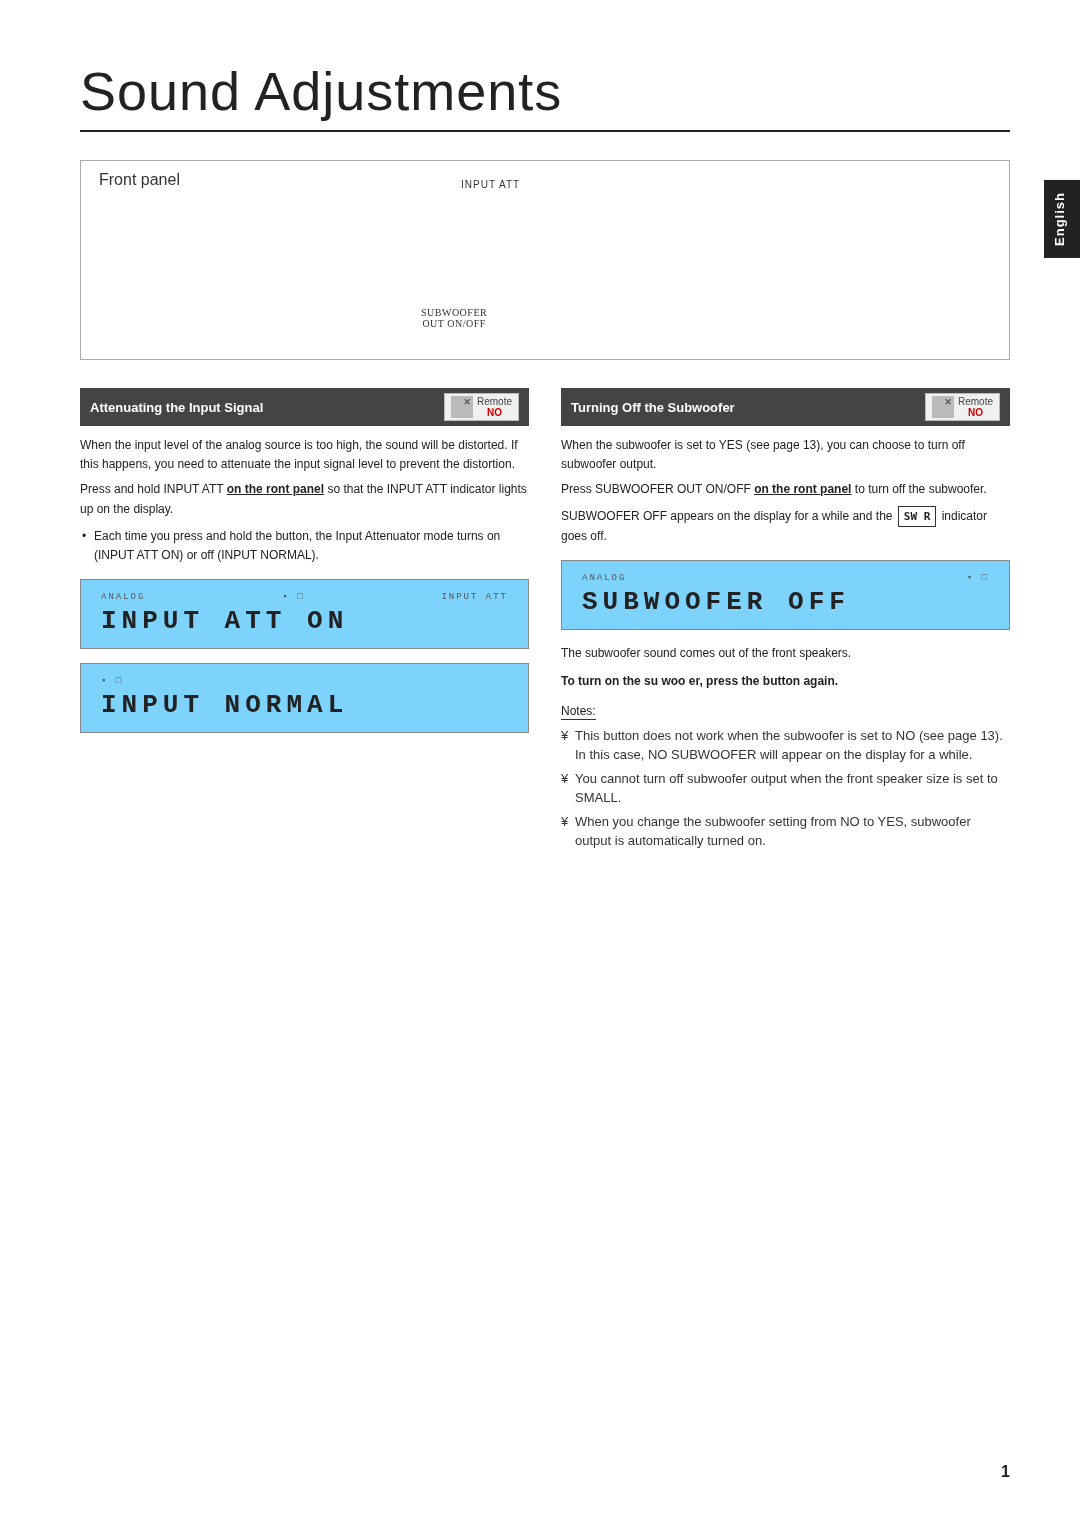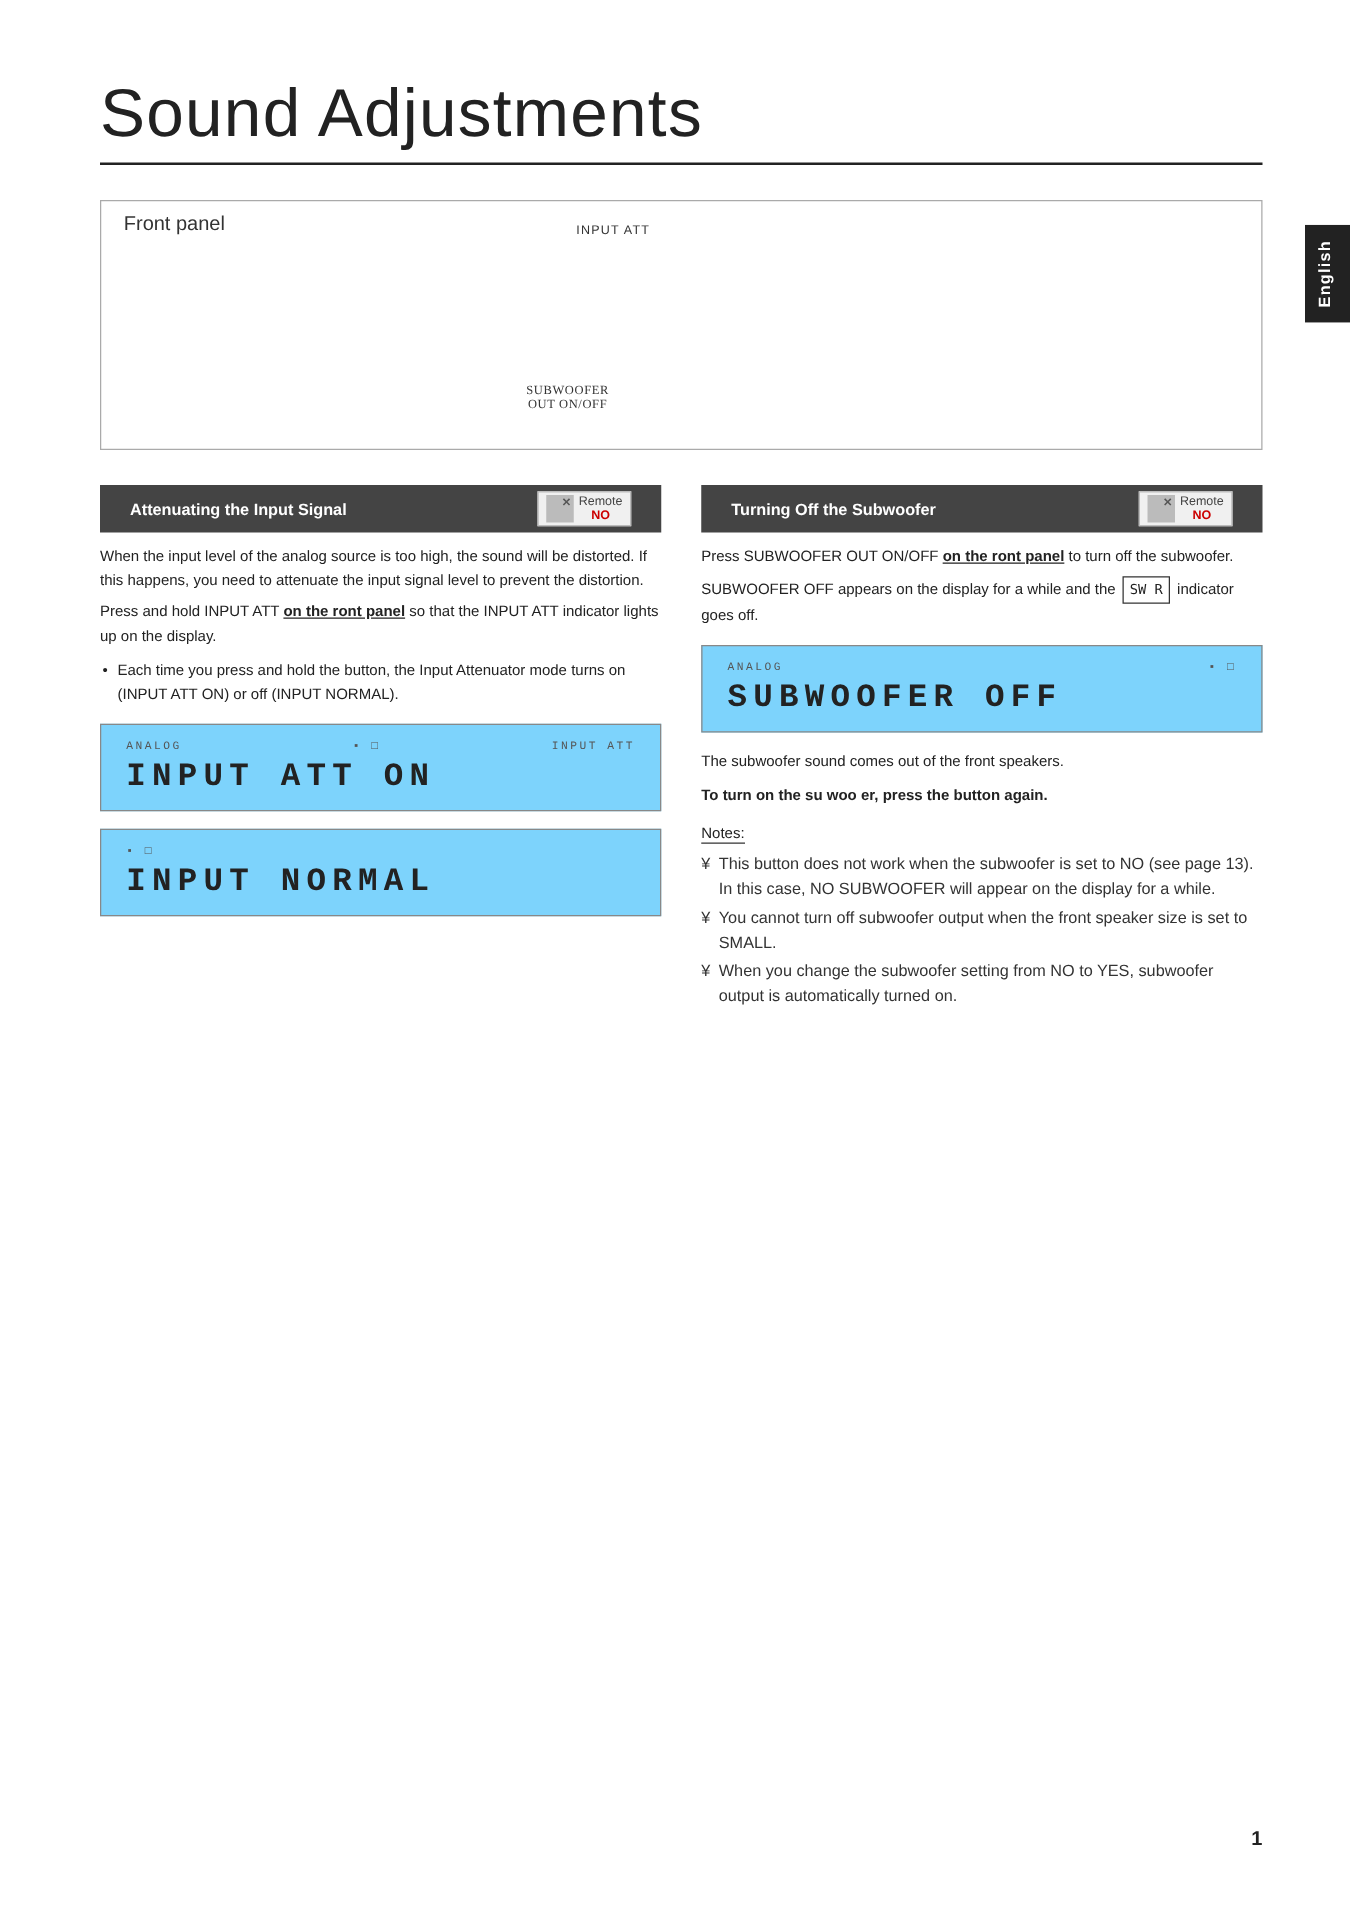--- a/index.html
+++ b/index.html
@@ -100,21 +100,21 @@
       margin-bottom: 20px;
     }
     .col-left, .col-right {
       flex: 1;
     }
 
     
     .section-header {
       background: #444;
       color: #fff;
-      padding: 5px 24px;
+      padding: 5px 10px;
       font-size: 13px;
       font-weight: bold;
       display: flex;
       align-items: center;
       justify-content: space-between;
       margin-bottom: 10px;
     }
 
     
     .body-text {
@@ -202,21 +202,21 @@
       font-style: normal;
     }
 
     
     .sw-badge {
       display: inline-block;
       border: 1.5px solid #333;
       padding: 1px 5px;
       font-size: 11px;
       font-family: monospace;
-      font-weight: normal;
+      font-weight: bold;
       margin: 0 2px;
     }
   </style>
 </head>
 <body>
 
 <div class="page-container">
 
   <div class="lang-tab">English</div>
 
@@ -280,20 +280,21 @@
             <span style="position:absolute;top:1px;right:2px;font-size:9px;color:#555;font-weight:bold;">✕</span>
           </span>
           <span style="display:flex;flex-direction:column;align-items:center;line-height:1.1;">
             <span>Remote</span>
             <span style="font-weight:bold;color:#c00;">NO</span>
           </span>
         </span>
       </div>
 
       <div class="body-text">
+        <p>When the subwoofer is set to YES (see page 13), you can choose to turn off subwoofer output.</p>
         <p>Press SUBWOOFER OUT ON/OFF <span class="bold-underline">on the  ront panel</span> to turn off the subwoofer.</p>
         <p>SUBWOOFER OFF appears on the display for a while and the <span class="sw-badge">SW R</span> indicator goes off.</p>
       </div>
 
       <div class="lcd-display">
         <div class="lcd-top-row">
           <span>ANALOG</span>
           <span>▪ □</span>
         </div>
         <div class="lcd-main">SUBWOOFER  OFF</div>

